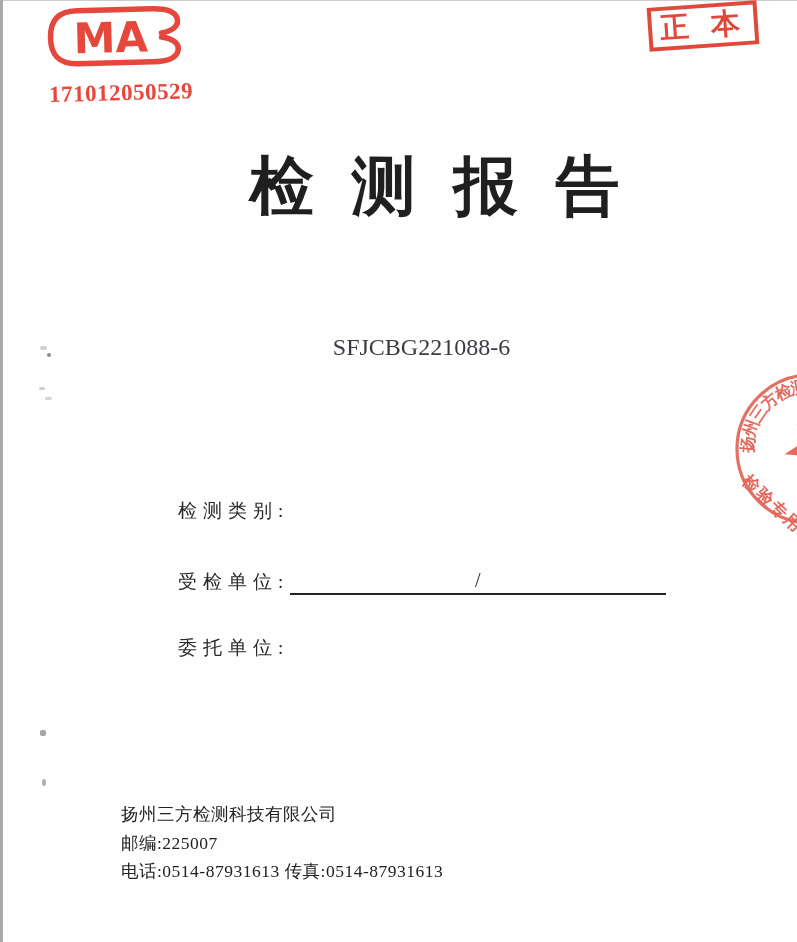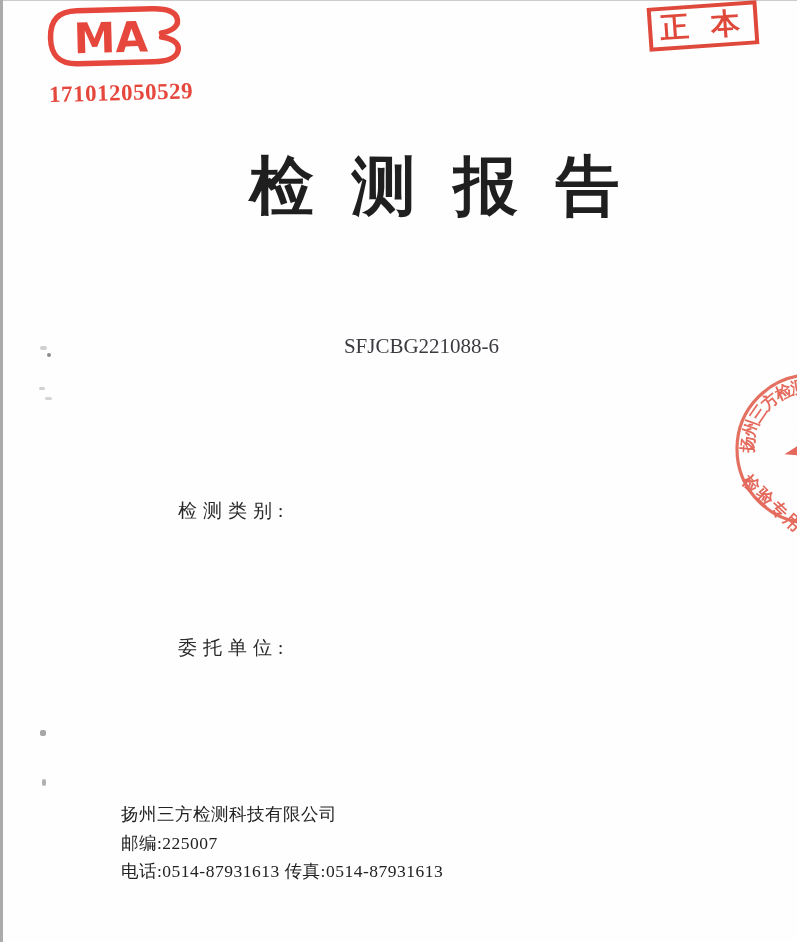--- a/index.html
+++ b/index.html
@@ -29,21 +29,21 @@
   
   .report-title {
     position:absolute; top:143px; left:0; width:797px; text-align:center;
     font-size:64px; font-weight:bold; letter-spacing:38px; text-indent:38px;
     color:#1f1f1f; white-space:nowrap;padding-left:36px;
   }
 
   
   .report-number {
     position:absolute; top:334px; left:0; width:797px; text-align:center;
-    font-size:21px; letter-spacing:0px; text-indent:46px; color:#3a3a40;
+    font-size:24px; letter-spacing:0px; text-indent:46px; color:#3a3a40;
   }
 
   
   .seal { position:absolute; left:701px; top:339px; width:220px; height:220px; opacity:0.85; }
 
   
   .field-row { position:absolute; left:178px; display:flex; align-items:flex-end; }
   .field-label {
     font-size:19px; letter-spacing:6px; color:#2a2a2a; line-height:27px; white-space:nowrap;
   }
@@ -99,20 +99,24 @@
     <path id="seal-arc" d="M 52.1 114 A 58 58 0 1 1 167.9 114" fill="none"></path>
     <text font-size="16.5" fill="#e05040" font-weight="bold" font-family="Liberation Serif, serif">
       <textPath href="#seal-arc" xlink:href="#seal-arc" textLength="182">扬州三方检测科技有限公司</textPath>
     </text>
     <text x="40" y="143" transform="rotate(43 40 143)" font-size="17" fill="#e05040" font-weight="bold" letter-spacing="2" font-family="Liberation Serif, serif">检验专用章</text>
   </svg>
 
   <div class="field-row row-1">
     <span class="field-label">检测类别:</span>
   </div>
+  <div class="field-row row-2">
+    <span class="field-label">受检单位:</span>
+    <span class="field-line">/</span>
+  </div>
   <div class="field-row row-3">
     <span class="field-label">委托单位:</span>
   </div>
 
   <div class="footer">
     <div>扬州三方检测科技有限公司</div>
     <div>邮编:225007</div>
     <div>
       <span>电话:0514-87931613</span>
       <span class="fax">传真:0514-87931613</span>

